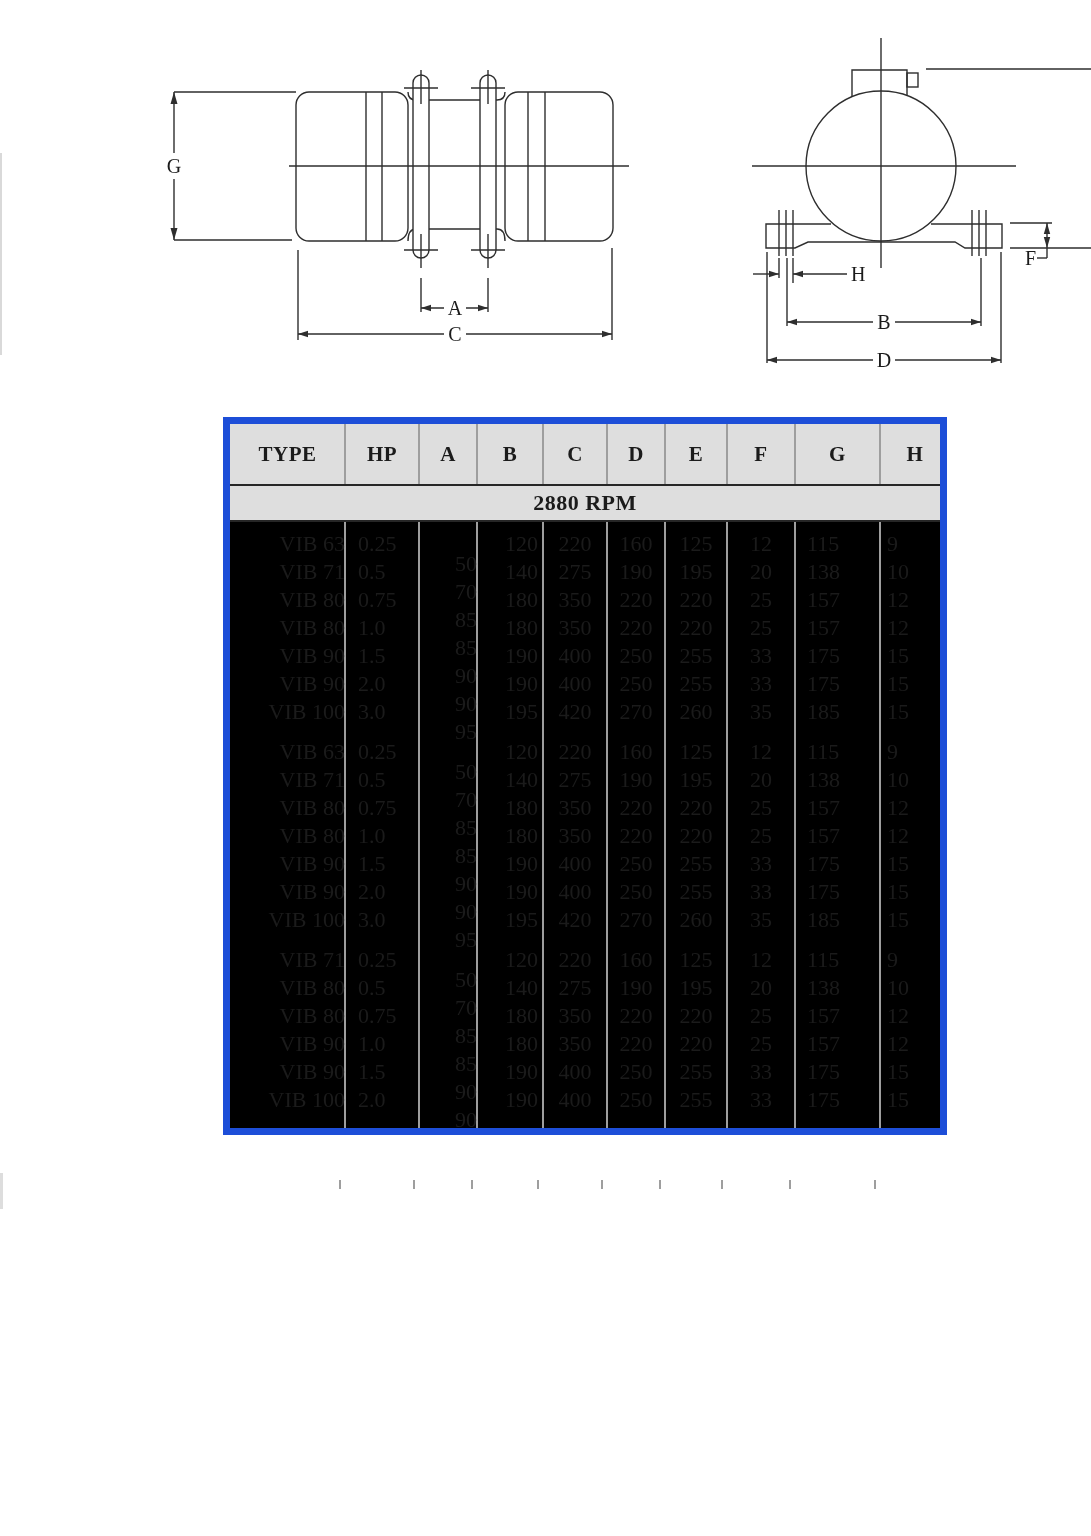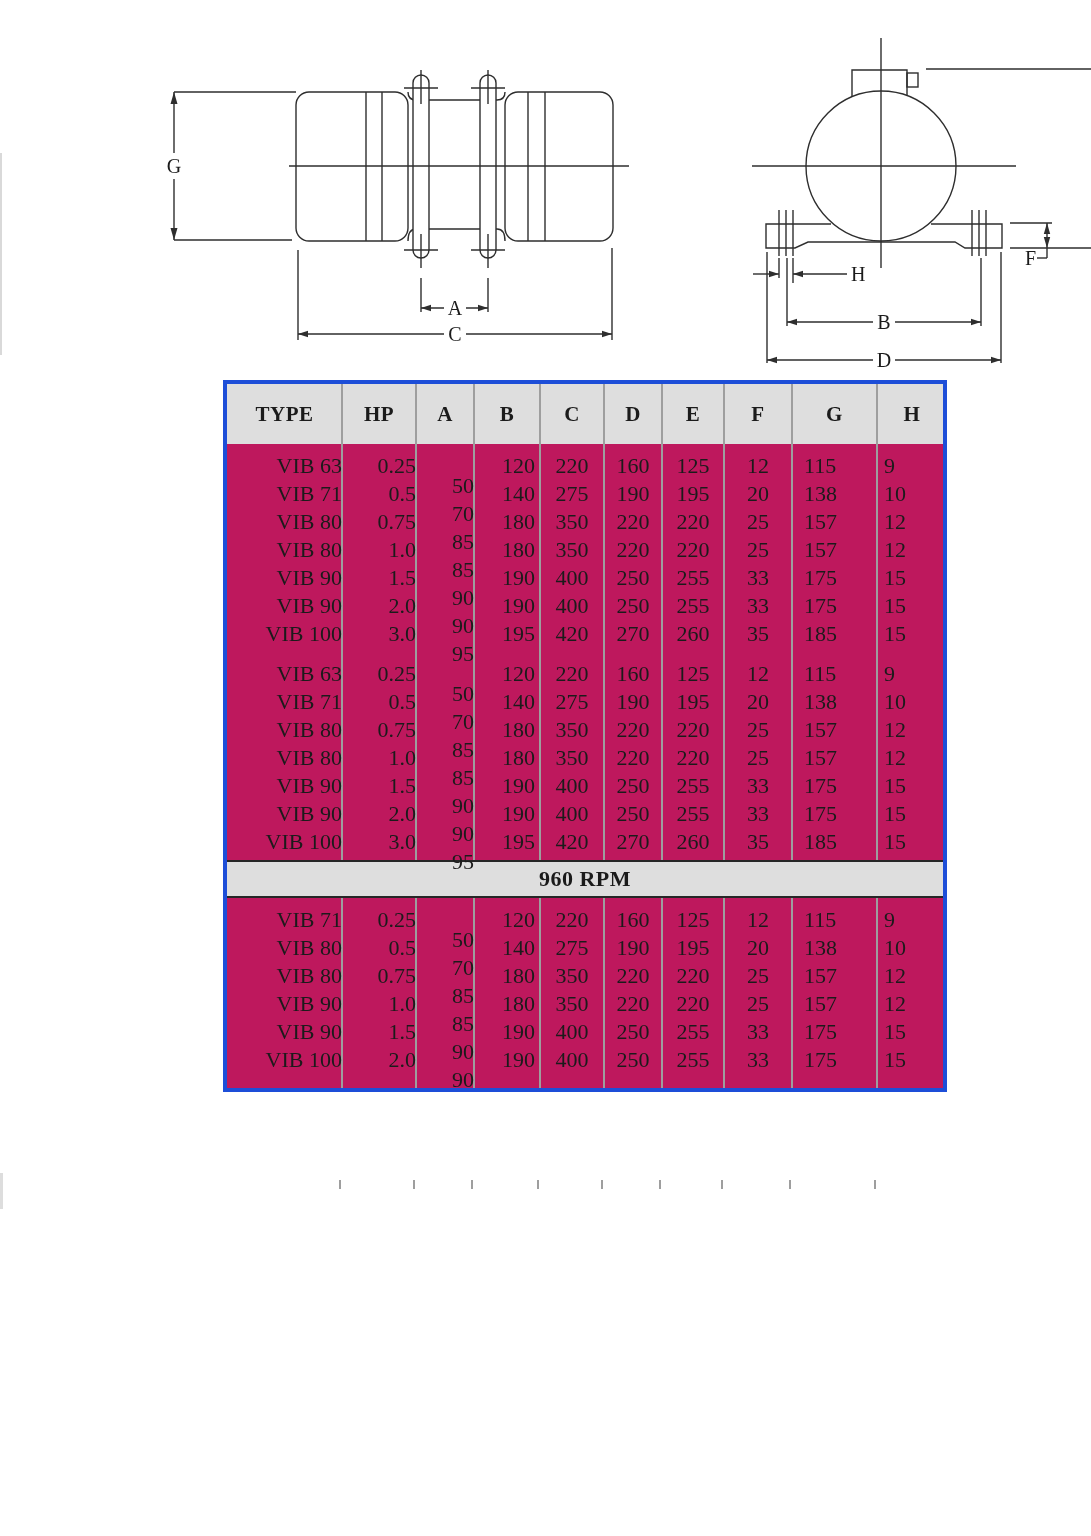--- a/index.html
+++ b/index.html
@@ -12,22 +12,22 @@
   #drawing{position:absolute;left:0;top:0;}
   #drawing text{font-family:"Liberation Serif","DejaVu Serif",serif;font-size:20px;fill:#1b1b1b;}
 
   
   .edge-mark{position:absolute;left:0;background:#d9d9d9;}
   #edge1{top:153px;width:2px;height:202px;}
   #edge2{top:1173px;width:3px;height:36px;background:#dddddd;}
 
   
   #spec-table{
-    position:absolute;left:223px;top:380px;width:724px;
-    box-sizing:border-box;border:4px solid #1d4ed8;background:#be185d;
+    position:absolute;left:223px;top:417px;width:724px;
+    box-sizing:border-box;border:7px solid #1d4ed8;background:#000000;
   }
   .colsep{
     background-image:
       linear-gradient(#9e9e9e,#9e9e9e),linear-gradient(#9e9e9e,#9e9e9e),
       linear-gradient(#9e9e9e,#9e9e9e),linear-gradient(#9e9e9e,#9e9e9e),
       linear-gradient(#9e9e9e,#9e9e9e),linear-gradient(#9e9e9e,#9e9e9e),
       linear-gradient(#9e9e9e,#9e9e9e),linear-gradient(#9e9e9e,#9e9e9e),
       linear-gradient(#9e9e9e,#9e9e9e);
     background-repeat:no-repeat;
     background-size:2px 100%,2px 100%,2px 100%,2px 100%,2px 100%,2px 100%,2px 100%,2px 100%,2px 100%;
@@ -39,21 +39,21 @@
   .band{
     box-sizing:border-box;height:38px;background:#dedede;
     border-top:2px solid #262626;border-bottom:2px solid #262626;
     text-align:center;font-weight:bold;font-size:22px;line-height:34px;letter-spacing:.5px;
   }
   .rows{padding:8px 0 4px 0;}
   .rows.last{padding-bottom:14px;}
   .trow{height:28px;line-height:28px;font-size:22px;}
   .cell{white-space:nowrap;overflow:visible;}
   .cell.c0{text-align:right;padding-left:11px;}
-  .cell.c1{text-align:right;padding-left:13px;}
+  .cell.c1{text-align:left;padding-left:13px;}
   .cell.c2{text-align:right;margin-top:20px;}
   .cell.c3{text-align:right;padding-right:5px;}
   .cell.c4,.cell.c5,.cell.c6,.cell.c7{text-align:center;}
   .cell.c8{padding-left:12px;}
   .cell.c9{text-align:left;padding-left:7px;}
   
   #table-tails{position:absolute;left:225px;top:1180px;width:720px;height:9px;}
 </style>
 </head>
 <body>
@@ -196,20 +196,21 @@
     <div class="hcell">A</div>
     <div class="hcell">B</div>
     <div class="hcell">C</div>
     <div class="hcell">D</div>
     <div class="hcell">E</div>
     <div class="hcell">F</div>
     <div class="hcell">G</div>
     <div class="hcell">H</div>
   </div>
   <div id="table-sections">
+      <div class="band">2880 RPM</div>
       <div class="rows colsep">
         <div class="trow grid10">
           <div class="cell c0">VIB 63</div>
           <div class="cell c1">0.25</div>
           <div class="cell c2">50</div>
           <div class="cell c3">120</div>
           <div class="cell c4">220</div>
           <div class="cell c5">160</div>
           <div class="cell c6">125</div>
           <div class="cell c7">12</div>
@@ -368,21 +369,20 @@
           <div class="cell c2">95</div>
           <div class="cell c3">195</div>
           <div class="cell c4">420</div>
           <div class="cell c5">270</div>
           <div class="cell c6">260</div>
           <div class="cell c7">35</div>
           <div class="cell c8">185</div>
           <div class="cell c9">15</div>
         </div>
       </div>
-      <div class="band">960 RPM</div>
       <div class="rows colsep last">
         <div class="trow grid10">
           <div class="cell c0">VIB 71</div>
           <div class="cell c1">0.25</div>
           <div class="cell c2">50</div>
           <div class="cell c3">120</div>
           <div class="cell c4">220</div>
           <div class="cell c5">160</div>
           <div class="cell c6">125</div>
           <div class="cell c7">12</div>

